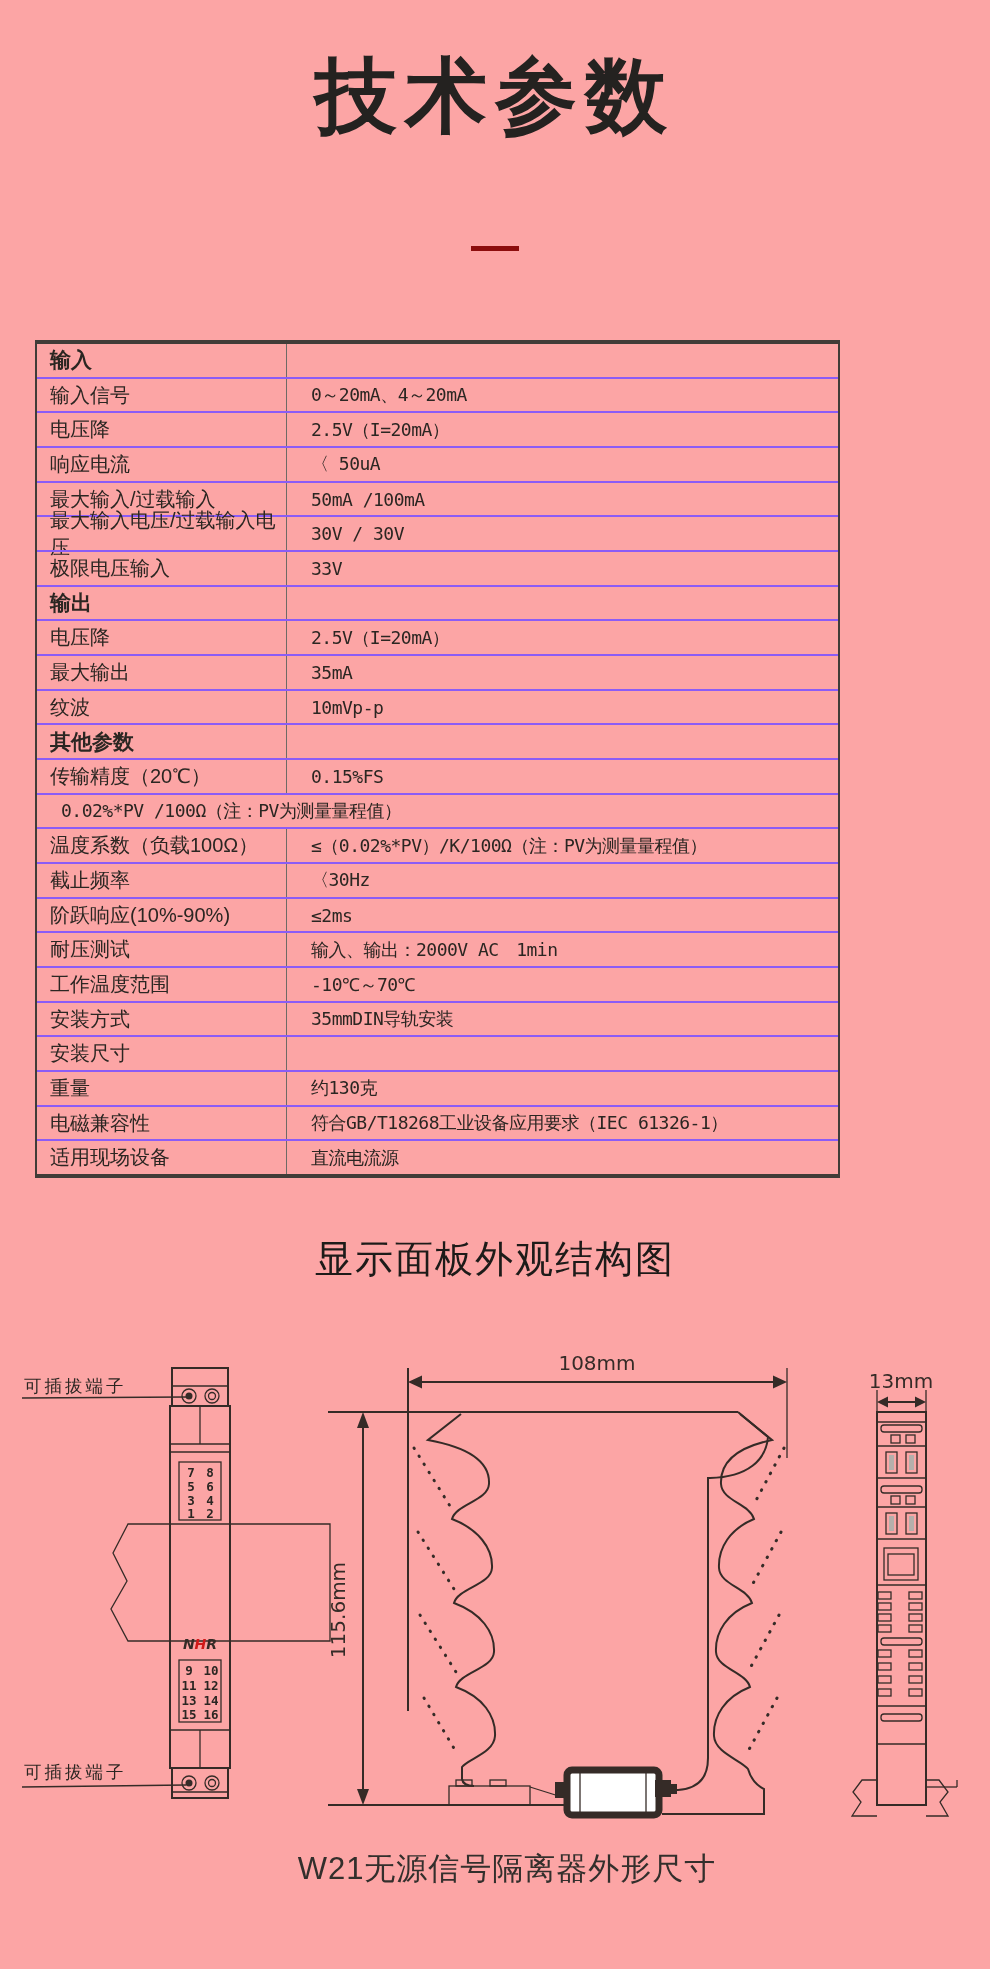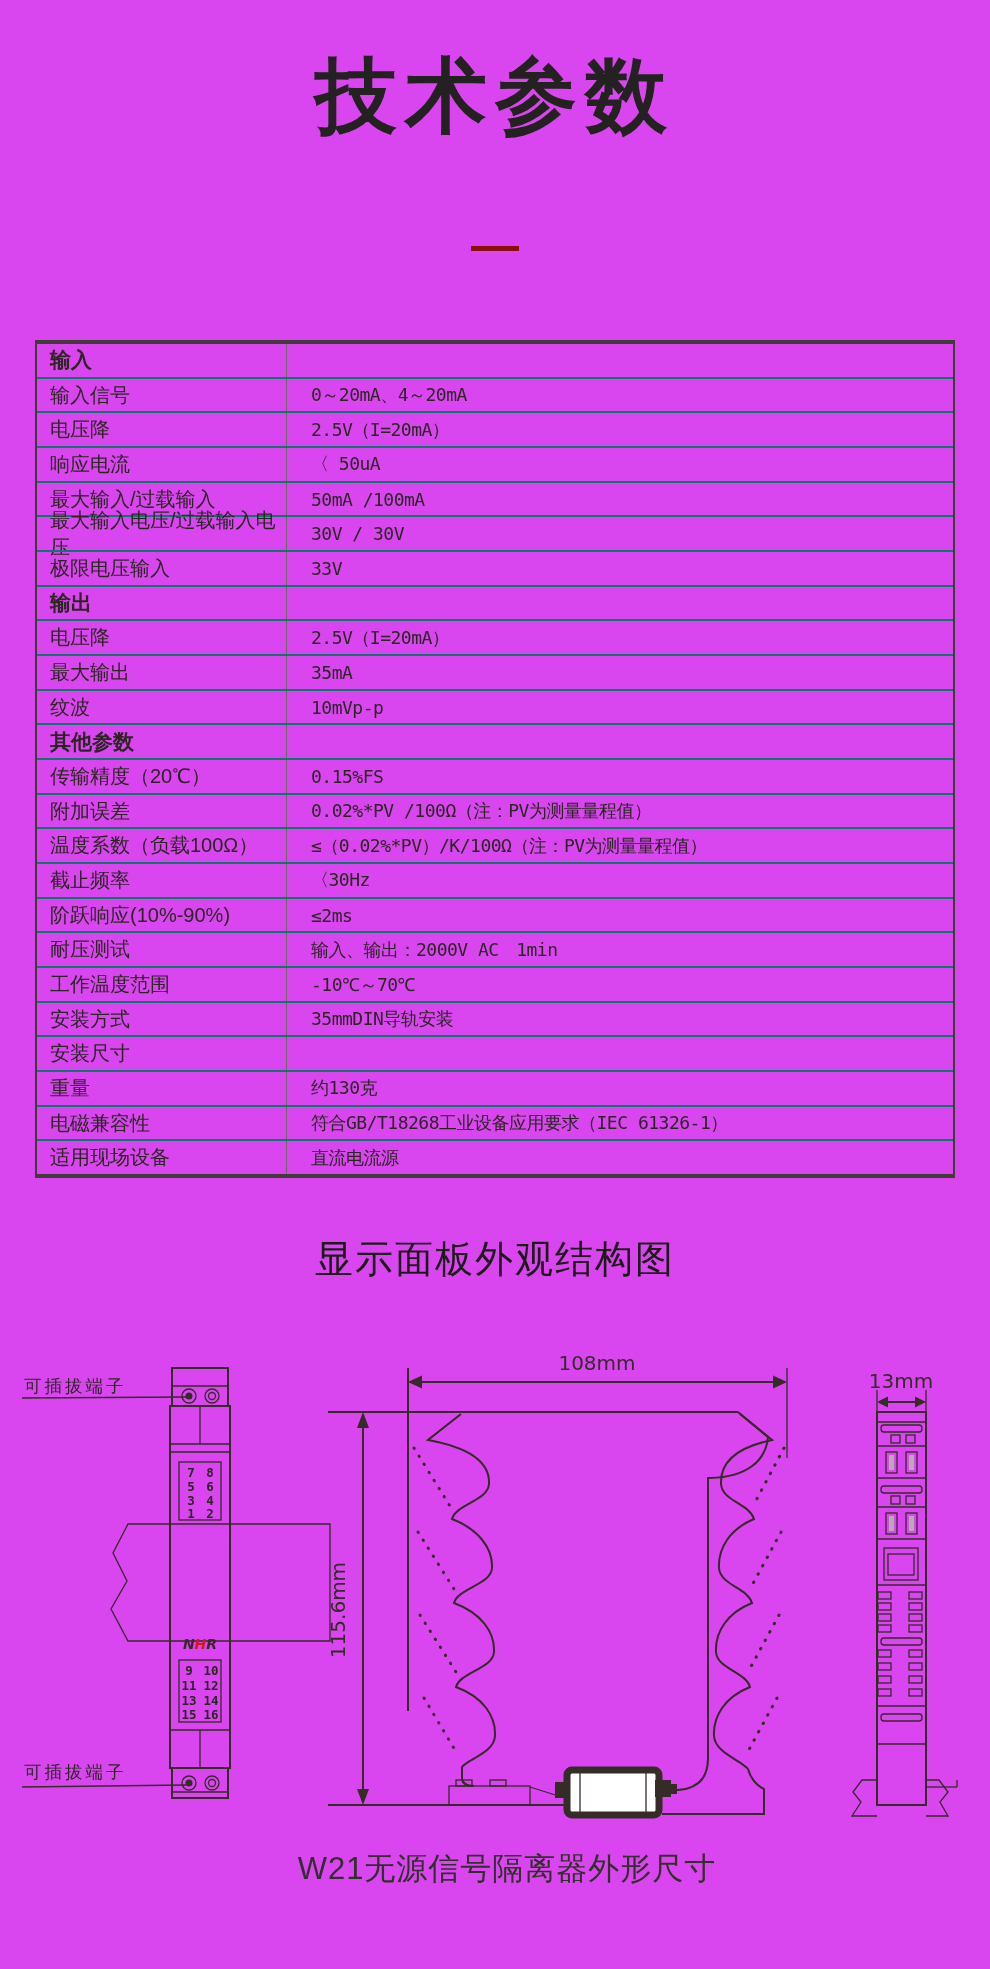--- a/index.html
+++ b/index.html
@@ -3,31 +3,31 @@
 <meta charset="utf-8">
 <style>
   :root {
     --line: #352b27;
     --accent: #8c0d0d;
     --logo-red: #d11a1a;
     --text: #2b2622;
   }
   * { margin:0; padding:0; box-sizing:border-box; }
   body { background:#fff; font-family:"Liberation Sans", sans-serif; }
-  #page { position:relative; width:990px; height:1969px; margin:0 auto; background:#d946ef; overflow:hidden; }
+  #page { position:relative; width:990px; height:1969px; margin:0 auto; background:#fca5a5; overflow:hidden; }
 
   .main-title { position:absolute; top:42px; left:0; width:100%; text-align:center;
     font-size:82px; font-weight:900; letter-spacing:8px; color:#242220; }
   .accent-dash { position:absolute; top:246px; left:50%; transform:translateX(-50%);
     width:48px; height:5px; background:var(--accent); }
 
-  .spec-table { position:absolute; top:340px; left:35px; width:920px; height:838px;
+  .spec-table { position:absolute; top:340px; left:35px; width:805px; height:838px;
     border:2px solid #413c38; border-top-width:4px; border-bottom-width:4px;
     display:flex; flex-direction:column; }
-  .trow { flex:1; display:flex; border-top:2px solid #0f766e; min-height:0; }
+  .trow { flex:1; display:flex; border-top:2px solid #8b5cf6; min-height:0; }
   .trow:first-child { border-top:none; }
   .trow .c1 { width:250px; flex:none; display:flex; align-items:center; padding-left:13px;
     border-right:1.5px solid #6e6a66; font-size:20px; color:var(--text); }
   .trow .c2 { flex:1; display:flex; align-items:center; padding-left:24px;
     font-family:"DejaVu Sans Mono", monospace; font-size:18px; color:var(--text); letter-spacing:-0.5px; }
   .trow.section .c1 { font-weight:bold; font-size:21px; }
 
   .section-heading { position:absolute; top:1234px; left:0; width:100%; text-align:center;
     font-size:38px; font-weight:400; letter-spacing:2px; color:#1d1b19; }
 
@@ -99,21 +99,20 @@
         </div>
         <div class="trow section">
           <div class="c1">其他参数</div>
           <div class="c2"></div>
         </div>
         <div class="trow">
           <div class="c1">传输精度（20℃）</div>
           <div class="c2">0.15%FS</div>
         </div>
         <div class="trow">
-          <div class="c1">附加误差</div>
           <div class="c2">0.02%*PV /100Ω（注：PV为测量量程值）</div>
         </div>
         <div class="trow">
           <div class="c1">温度系数（负载100Ω）</div>
           <div class="c2">≤（0.02%*PV）/K/100Ω（注：PV为测量量程值）</div>
         </div>
         <div class="trow">
           <div class="c1">截止频率</div>
           <div class="c2">〈30Hz</div>
         </div>

